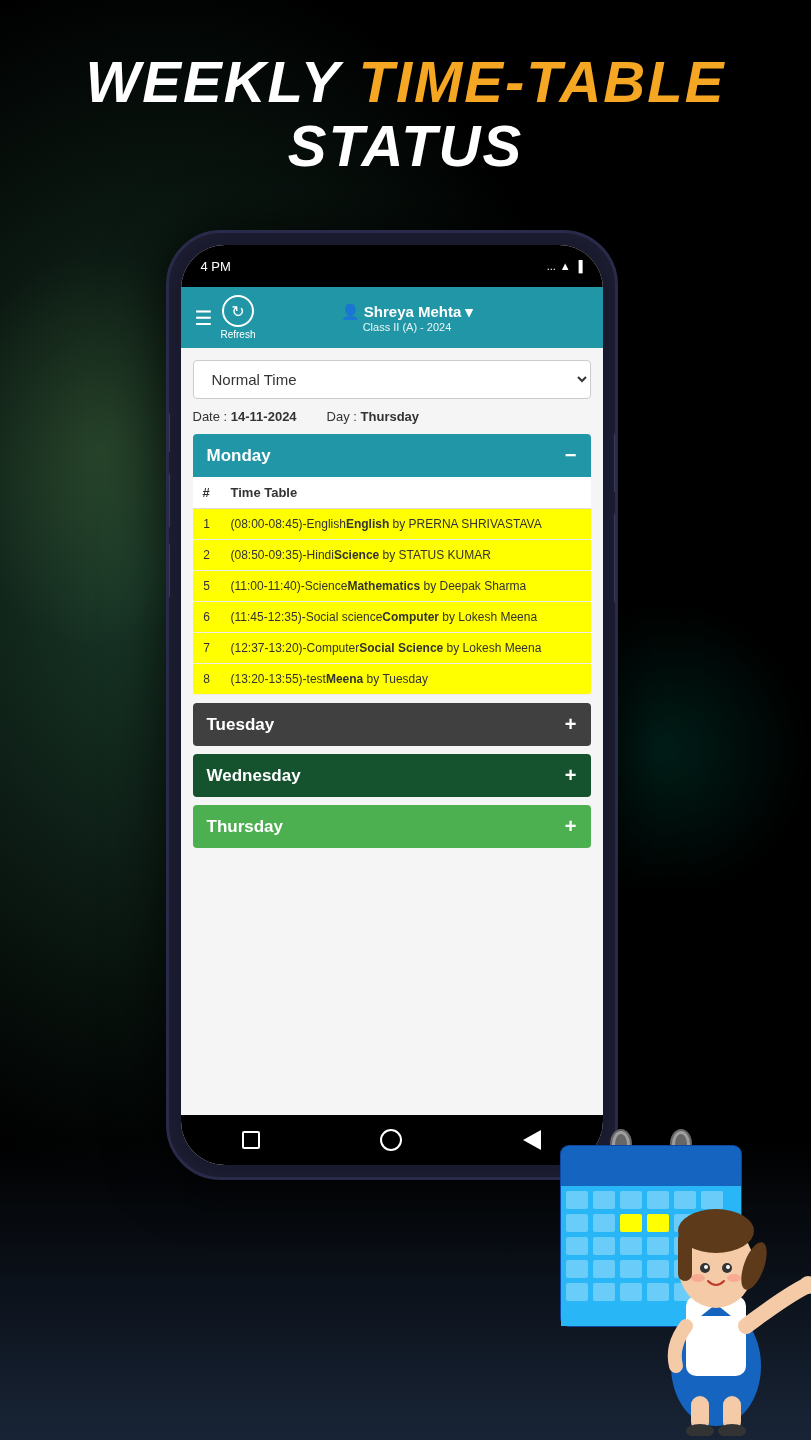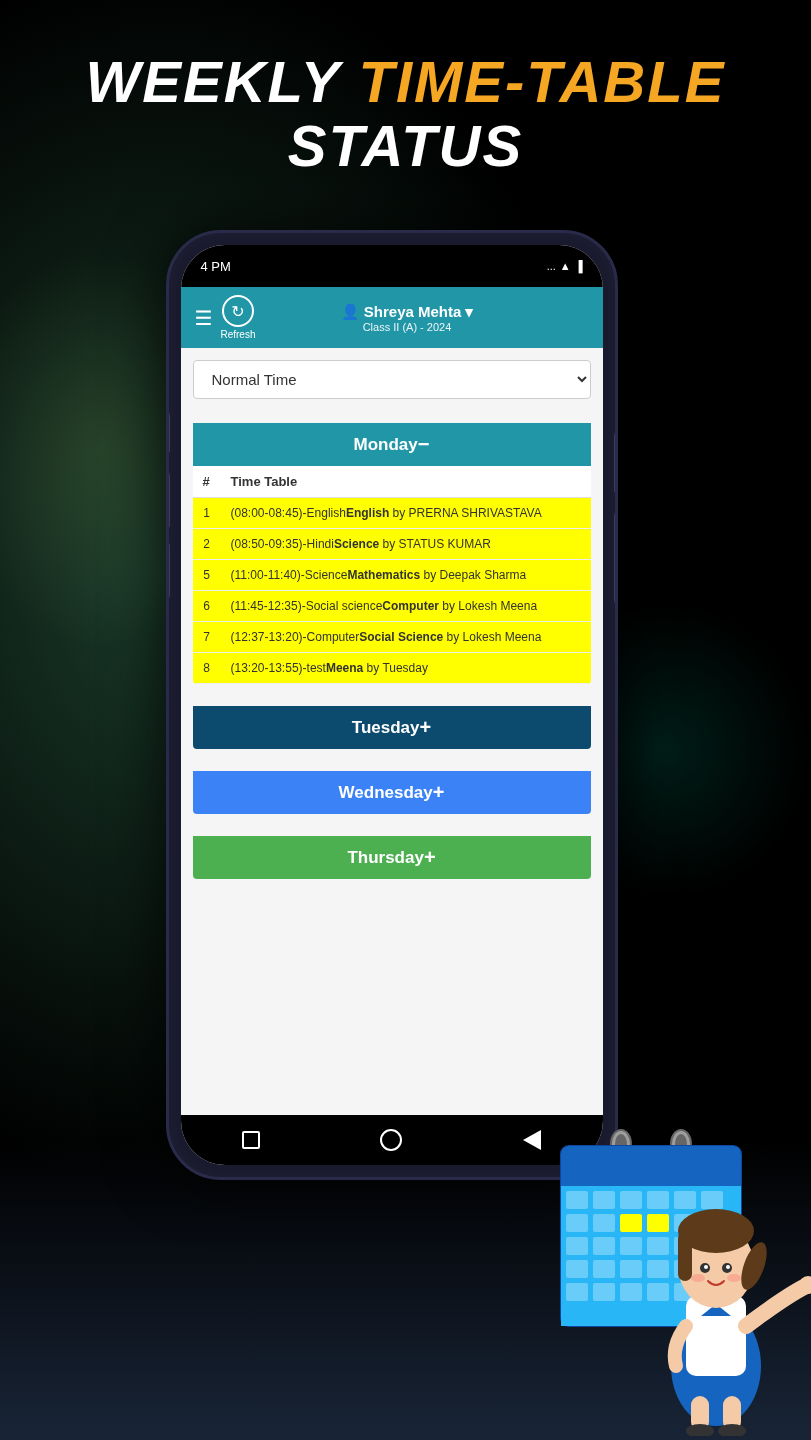--- a/index.html
+++ b/index.html
@@ -223,27 +223,26 @@
       border-radius: 4px;
       overflow: hidden;
     }
     .day-header {
       padding: 10px 14px;
       color: #fff;
       font-size: 17px;
       font-weight: 600;
       display: flex;
       align-items: center;
-      justify-content: center;
+      justify-content: space-between;
       cursor: pointer;
-      margin-top: 14px;
     }
     .day-header.monday { background: #2196a6; }
-    .day-header.tuesday { background: #0c4a6e; }
-    .day-header.wednesday { background: #3b82f6; }
+    .day-header.tuesday { background: #404040; }
+    .day-header.wednesday { background: #14532d; }
     .day-header.thursday { background: #4caf50; }
 
     .day-toggle {
       font-size: 20px;
       font-weight: bold;
       color: #fff;
     }
 
     
     .timetable {
@@ -450,20 +449,30 @@
         <div class="dropdown-row">
           <div class="dropdown-wrapper">
             <select>
               <option>Normal Time</option>
               <option>Extended Time</option>
               <option>Short Day</option>
             </select>
           </div>
         </div>
 
+        <div class="date-row">
+          <span>
+            <span class="date-label">Date :</span>
+            <span class="date-value">14-11-2024</span>
+          </span>
+          <span>
+            <span class="date-label">Day :</span>
+            <span class="date-value">Thursday</span>
+          </span>
+        </div>
 
         <div class="day-section">
           <div class="day-header monday">
             <span>Monday</span>
             <span class="day-toggle">−</span>
           </div>
           <table class="timetable">
             <thead>
               <tr>
                 <th>#</th>

